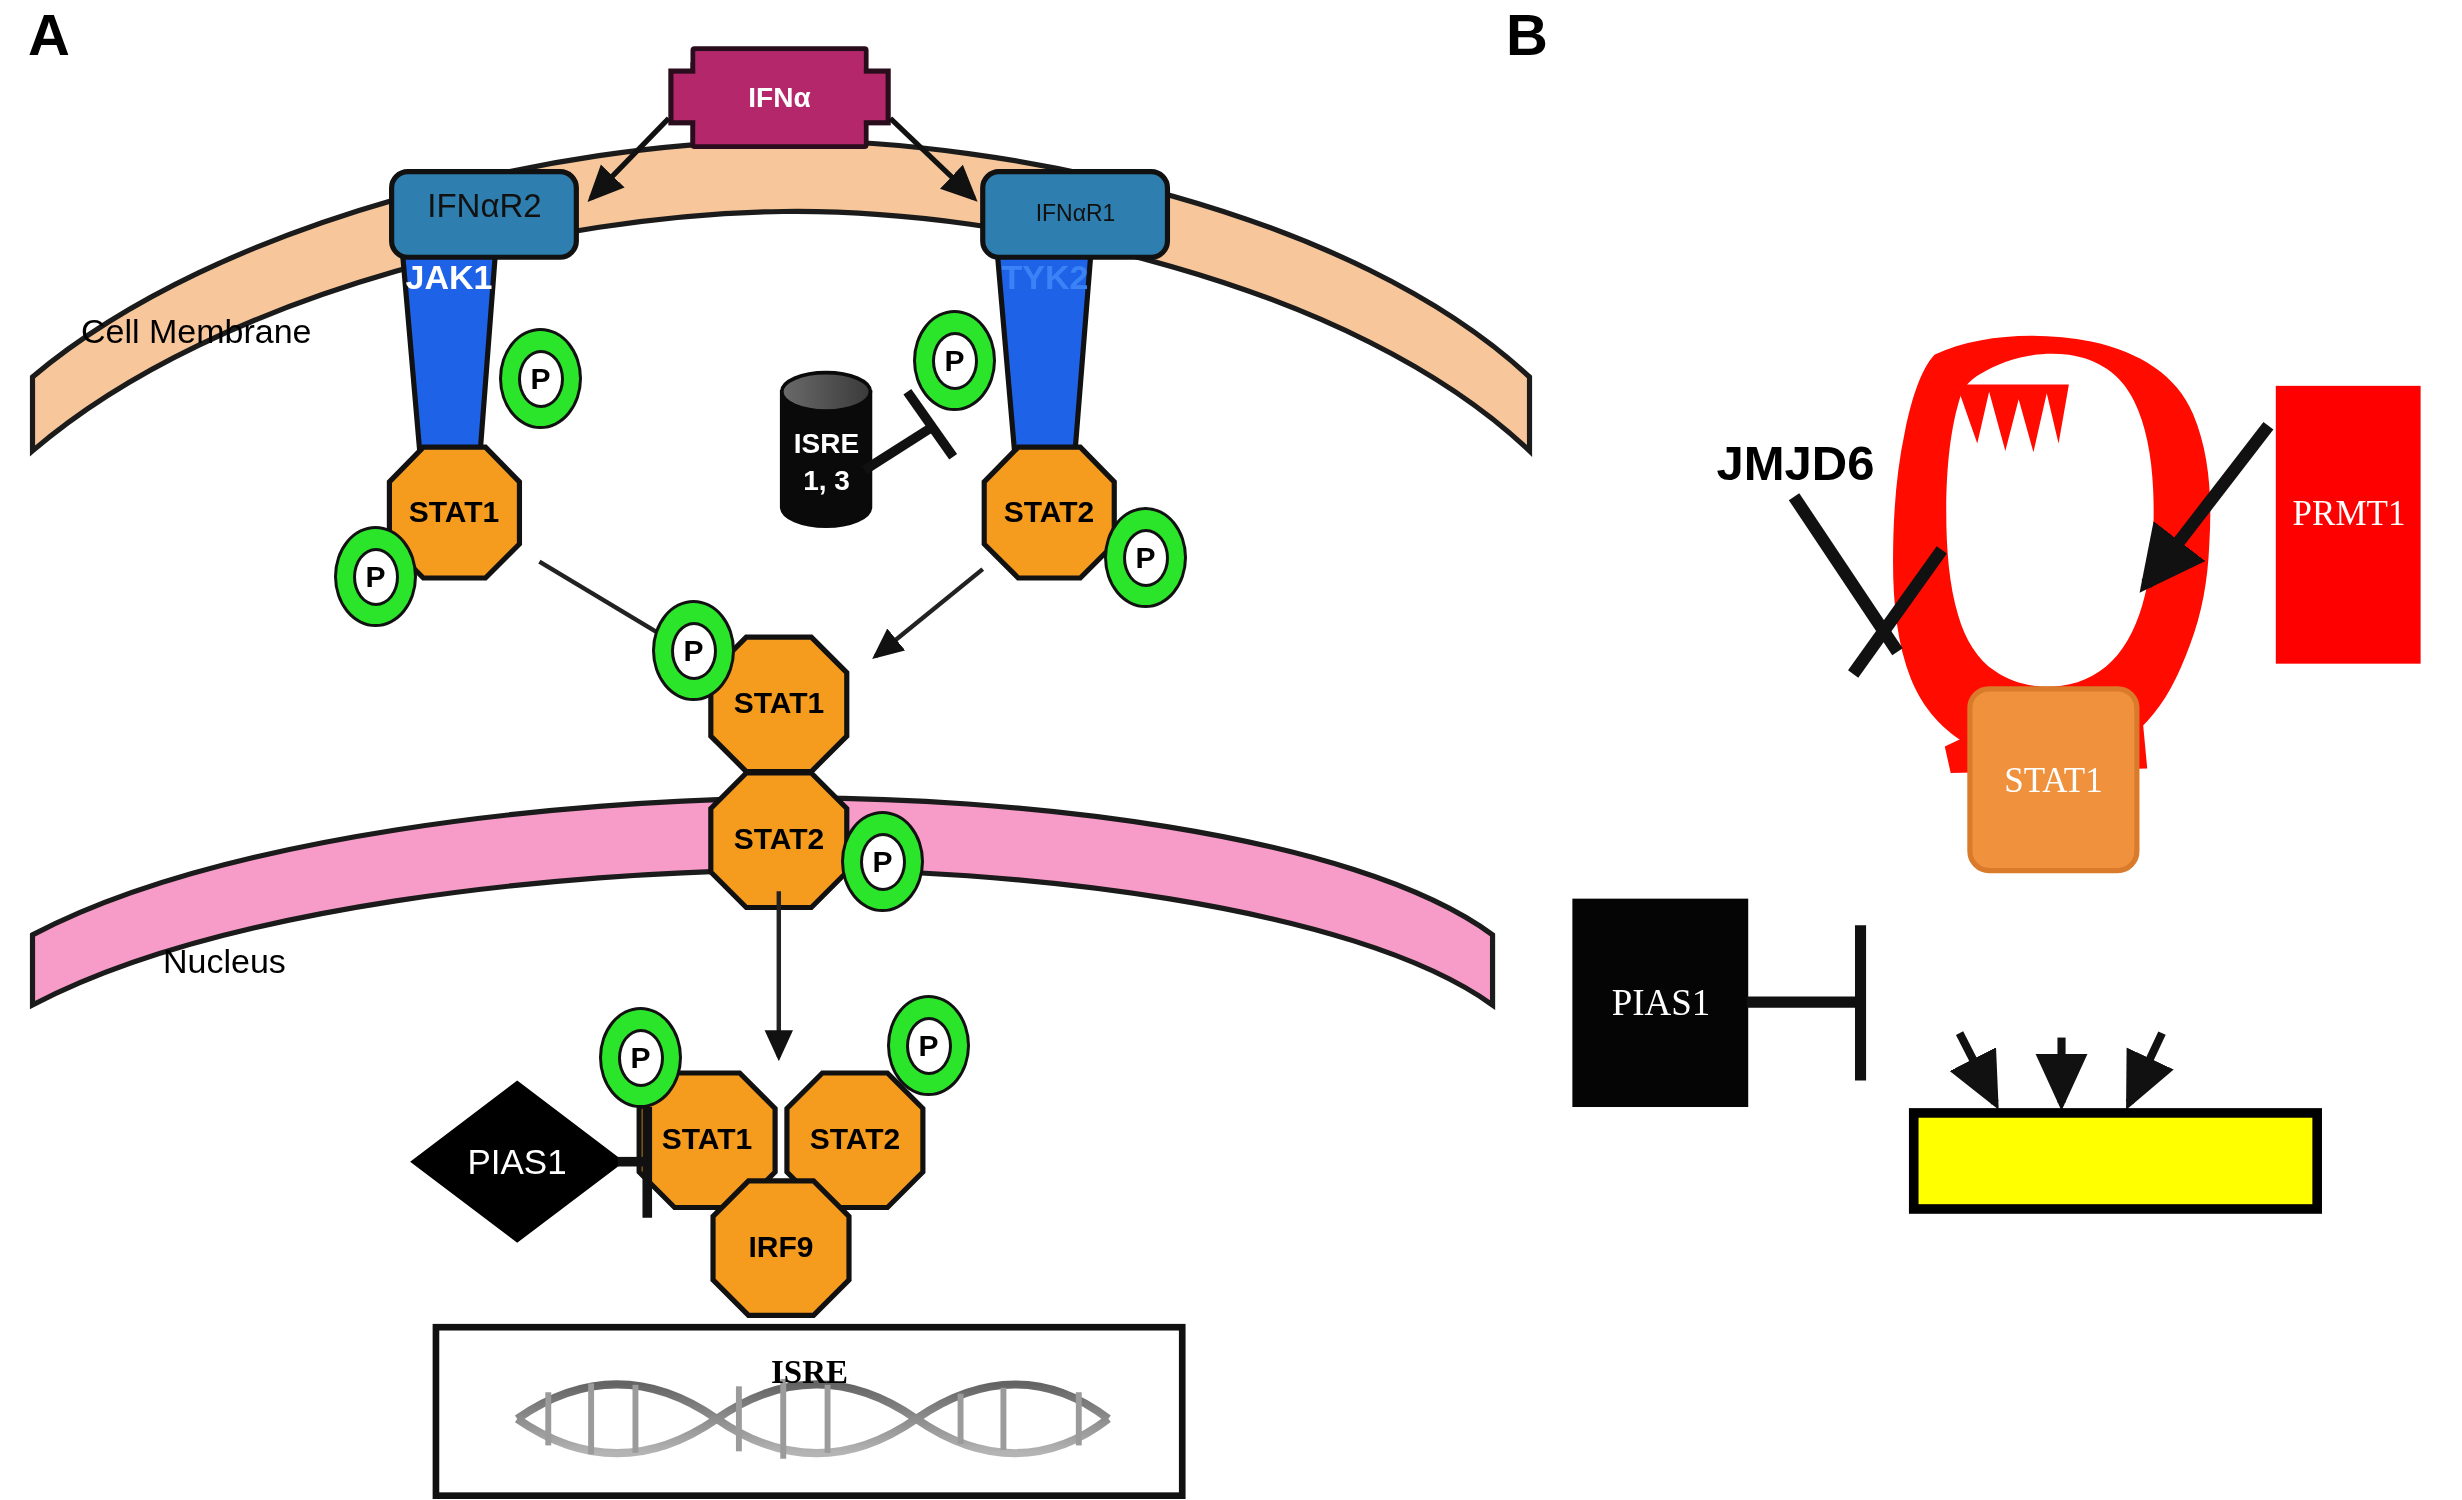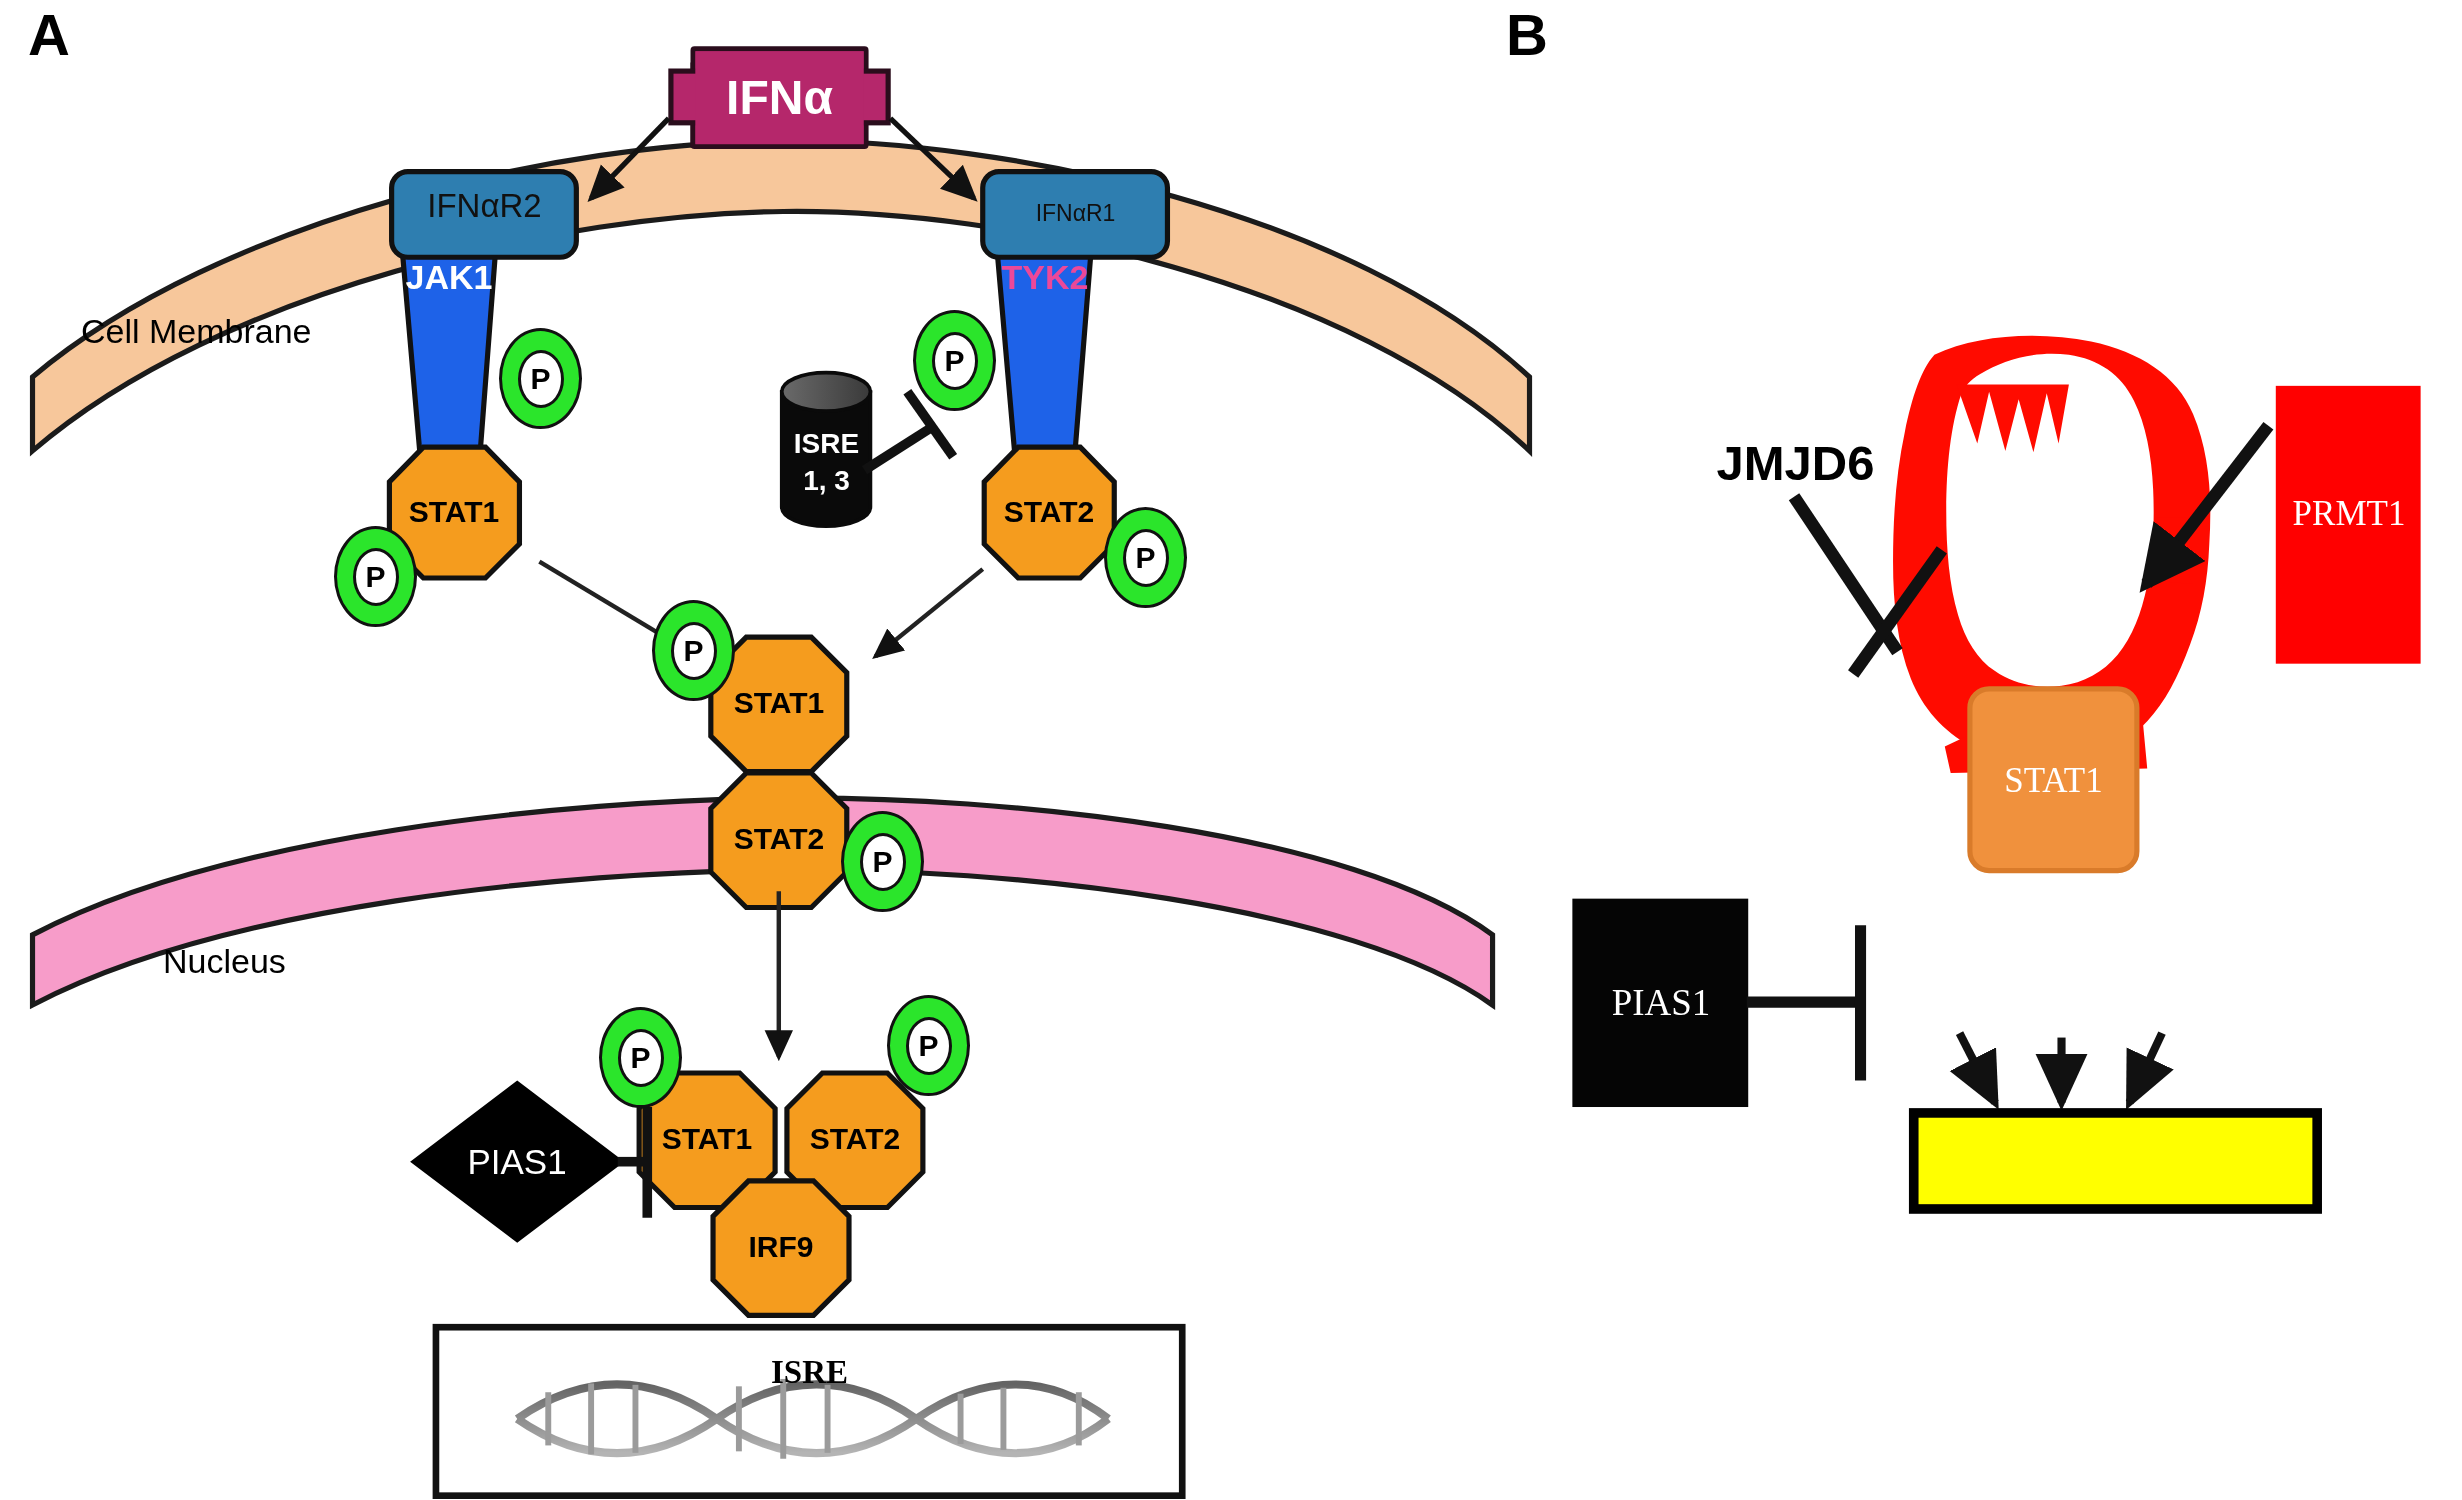--- a/index.html
+++ b/index.html
@@ -152,27 +152,27 @@
     <line x1="2364" y1="1356" x2="2518" y2="1356" stroke="#111" stroke-width="15"></line>
     <line x1="2518" y1="1252" x2="2518" y2="1462" stroke="#111" stroke-width="15"></line>
 
     <line x1="2652" y1="1398" x2="2700" y2="1492" stroke="#111" stroke-width="11" marker-end="url(#arrowhead)"></line>
     <line x1="2790" y1="1404" x2="2790" y2="1492" stroke="#111" stroke-width="11" marker-end="url(#arrowhead)"></line>
     <line x1="2926" y1="1398" x2="2882" y2="1492" stroke="#111" stroke-width="11" marker-end="url(#arrowhead)"></line>
 
     <rect x="2590" y="1506" width="546" height="130" fill="#FFFF00" stroke="#000" stroke-width="13"></rect>
   </svg>
 
-  <div class="lbl sans" style="left:693px;top:49px;width:173px;height:98px;font-size:48px;color:#FFFFFF;">IFNα</div>
+  <div class="lbl sans" style="left:693px;top:49px;width:173px;height:98px;font-size:28px;color:#FFFFFF;">IFNα</div>
 
   <div class="lbl sans" style="left:392px;top:163px;width:185px;height:86px;font-size:33px;color:#111111;font-weight:normal;">IFNαR2</div>
   <div class="lbl sans" style="left:983px;top:171px;width:185px;height:86px;font-size:23px;color:#111111;font-weight:normal;">IFNαR1</div>
 
   <div class="lbl sans" style="left:401px;top:251px;width:96px;height:52px;font-size:34px;color:#FFFFFF;">JAK1</div>
-  <div class="lbl sans" style="left:996px;top:251px;width:98px;height:52px;font-size:34px;color:#ec4899;">TYK2</div>
+  <div class="lbl sans" style="left:996px;top:251px;width:98px;height:52px;font-size:34px;color:#3b82f6;">TYK2</div>
 
   <div class="lbl sans" style="left:81px;top:309px;width:296px;height:44px;font-size:34px;color:#000000;font-weight:normal;
               justify-content:flex-start;">Cell Membrane</div>
 
   <div class="lbl sans" style="left:148px;top:939px;width:222px;height:44px;font-size:34px;color:#000000;font-weight:normal;
               justify-content:flex-start;margin-left:15px;">Nucleus</div>
 
   <div class="lbl sans" style="left:782px;top:427px;width:89px;height:35px;font-size:28px;color:#FFFFFF;">ISRE</div>
   <div class="lbl sans" style="left:782px;top:464px;width:89px;height:35px;font-size:28px;color:#FFFFFF;">1, 3</div>
 

